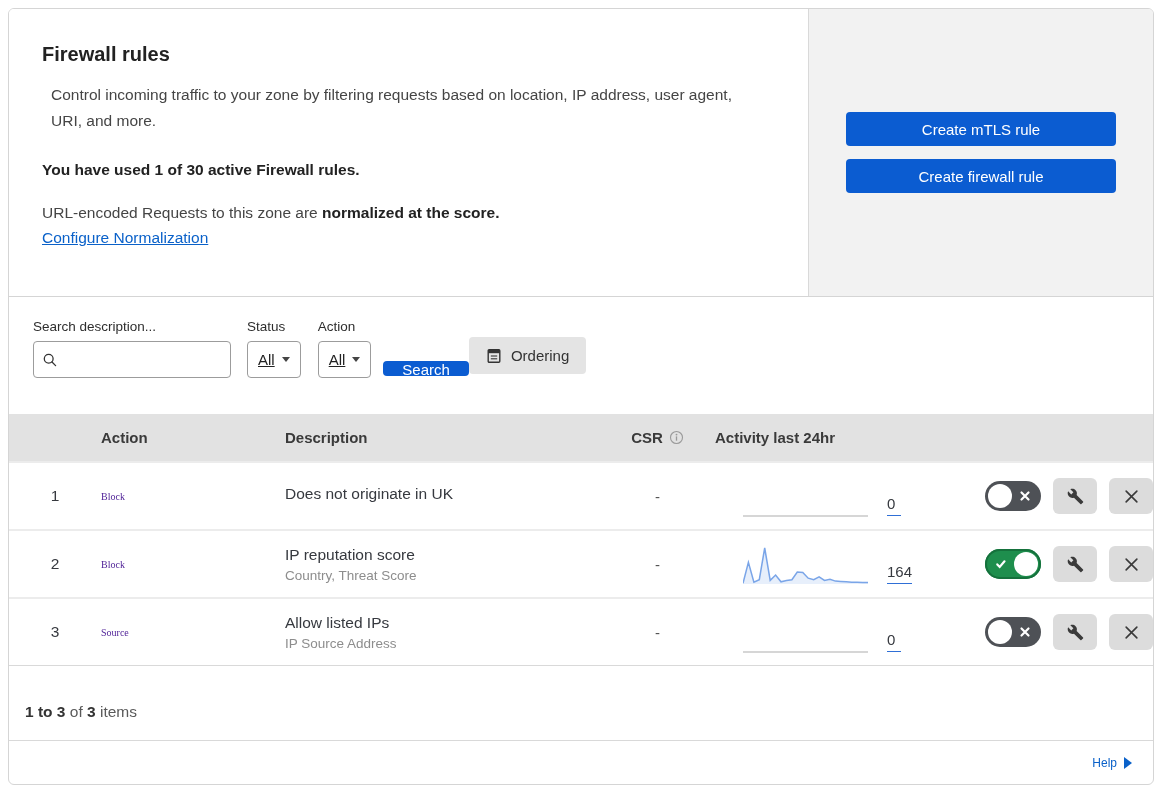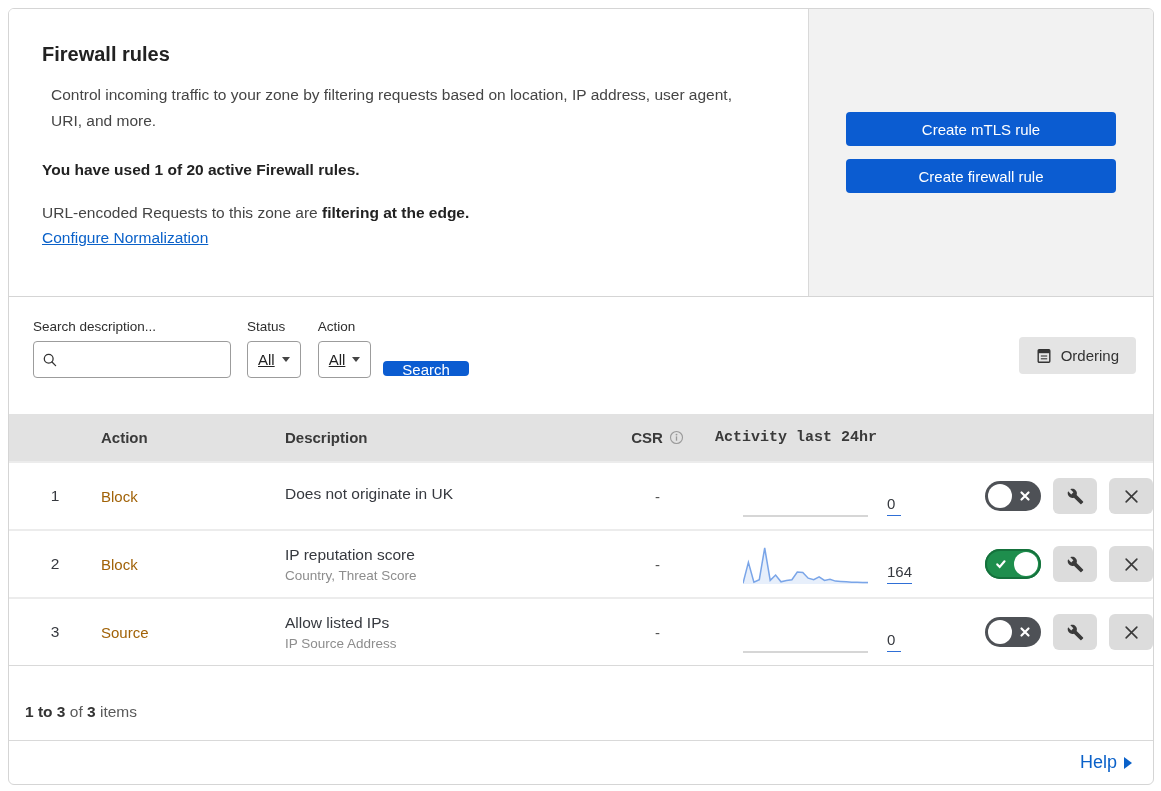--- a/index.html
+++ b/index.html
@@ -28,21 +28,21 @@
     width:345px; background:#f2f2f2; border-left:1px solid #d9d9d9;
     padding:103px 37px 0 37px; display:flex; flex-direction:column; gap:13px;
   }
   .btn-primary {
     display:block; width:100%; height:34px;
     background:#0b5cd1; color:#fff; font-size:15px;
     border:none; border-radius:4px; cursor:pointer;
     font-family:inherit;
   }
   
-  .filter-bar { height:117px; padding:22px 17px 13px 24px; display:flex; justify-content:space-between; align-items:flex-start; }
+  .filter-bar { height:117px; padding:22px 17px 13px 24px; display:flex; align-items:flex-start; }
   .filter-left { display:flex; align-items:flex-end; }
   .field { display:flex; flex-direction:column; }
   .field-label { font-size:13.5px; color:#2e2e2e; margin-bottom:7px; }
   .search-box {
     width:198px; height:37px; border:1px solid #9c9c9c; border-radius:4px;
     display:flex; align-items:center; padding:0 8px; background:#fff;
   }
   .search-box input { border:none; outline:none; flex:1; font-size:14px; font-family:inherit; margin-left:6px; min-width:0; }
   .sel {
     height:37px; border:1px solid #9c9c9c; border-radius:4px; background:#fff;
@@ -62,21 +62,21 @@
     background:#e4e4e4; color:#333; font-size:15px; border:none; border-radius:4px; cursor:pointer;
     display:flex; align-items:center; gap:9px; font-family:inherit;
   }
   
   .grid-cols { display:grid; grid-template-columns:92px 184px 325px 95px 270px 1fr; }
   .table-header { height:47px; background:#e2e2e2; align-items:center; font-size:15px; font-weight:600; color:#3a3a3a; }
   .th { display:flex; align-items:center; gap:6px; }
   .row { height:68px; border-top:2px solid #ececec; align-items:center; background:#fff; }
   .row:first-of-type { border-top:none; }
   .c-num { text-align:center; font-size:15.5px; color:#36393f; }
-  .c-action { font-size:15px; color:#a16207; }
+  .c-action { font-size:10px; color:#4c1d95;font-family:Liberation Serif, serif; }
   .desc-title { font-size:15.5px; color:#36393f; margin-bottom:4px; }
   .desc-sub { font-size:13.5px; color:#8d8d8d; }
   .c-csr { text-align:center; font-size:15px; color:#555; }
   .c-activity { display:flex; align-items:flex-end; padding-left:38px; height:100%; }
   .spark { margin-bottom:10px; display:block; }
   .count {
     margin:0 0 13px 19px; font-size:15px; color:#36393f;
     text-decoration:none; border-bottom:1.5px solid #2f6fd6; padding-bottom:3px; min-width:14px; text-align:left; cursor:pointer;
   }
   .c-controls { display:flex; align-items:center; gap:12px; padding-left:10px; }
@@ -93,34 +93,34 @@
   .toggle.on  .check { left:10px; display:block; }
   .icon-btn {
     width:44px; height:36px; border:none; border-radius:6px; background:#dcdcdc;
     display:flex; align-items:center; justify-content:center; cursor:pointer;
   }
   
   .items-summary { border-top:1px solid #d9d9d9; height:75px; display:flex; align-items:flex-end; padding:0 16px 19px 16px; font-size:15.5px; color:#5a5a5a; }
   .items-summary b { color:#333; }
   .items-summary .sp { white-space:pre; }
   .help-bar { border-top:1px solid #d9d9d9; flex:1; display:flex; align-items:center; justify-content:flex-end; padding-right:21px; }
-  .help-link { display:flex; align-items:center; font-size:18px; color:#0a61c9; text-decoration:none; cursor:pointer; }
+  .help-link { display:flex; align-items:center; font-size:12px; color:#0a61c9; text-decoration:none; cursor:pointer; }
   .arrow-right { width:0; height:0; border-top:6px solid transparent; border-bottom:6px solid transparent; border-left:8px solid #0a61c9; margin-left:7px; }
 </style>
 </head>
 <body>
 
 <div class="container">
 
   <div class="top-section">
     <div class="intro-panel">
       <h1 class="page-title">Firewall rules</h1>
       <p class="intro-desc">Control incoming traffic to your zone by filtering requests based on location, IP address, user agent, URI, and more.</p>
-      <p class="usage-note">You have used 1 of 20 active Firewall rules.</p>
-      <p class="norm-line"><span>URL-encoded Requests to this zone are </span><b>filtering at the edge.</b></p>
+      <p class="usage-note">You have used 1 of 30 active Firewall rules.</p>
+      <p class="norm-line"><span>URL-encoded Requests to this zone are </span><b>normalized at the score.</b></p>
       <a class="config-link">Configure Normalization</a>
     </div>
     <div class="actions-panel">
       <button class="btn-primary">Create mTLS rule</button>
       <button class="btn-primary">Create firewall rule</button>
     </div>
   </div>
 
   <div class="filter-bar">
     <div class="filter-left">
@@ -166,21 +166,21 @@
     <div class="th">Action</div>
     <div class="th">Description</div>
     <div class="th" style="justify-content:center;">
       <span>CSR</span>
       <svg width="15" height="15" viewBox="0 0 16 16">
         <circle cx="8" cy="8" r="6.4" stroke="#9a9a9a" fill="none" stroke-width="1.2"></circle>
         <circle cx="8" cy="4.9" r="1" fill="#9a9a9a"></circle>
         <rect x="7.3" y="6.8" width="1.4" height="4.6" fill="#9a9a9a"></rect>
       </svg>
     </div>
-    <div class="th" style="padding-left:10px;font-family:Liberation Mono, monospace;">Activity last 24hr</div>
+    <div class="th" style="padding-left:10px;">Activity last 24hr</div>
     <div class="th"></div>
   </div>
 
   <div class="grid-cols row">
     <div class="c-num">1</div>
     <div class="c-action">Block</div>
     <div class="c-desc">
       <div class="desc-title">Does not originate in UK</div>
     </div>
     <div class="c-csr">-</div>

